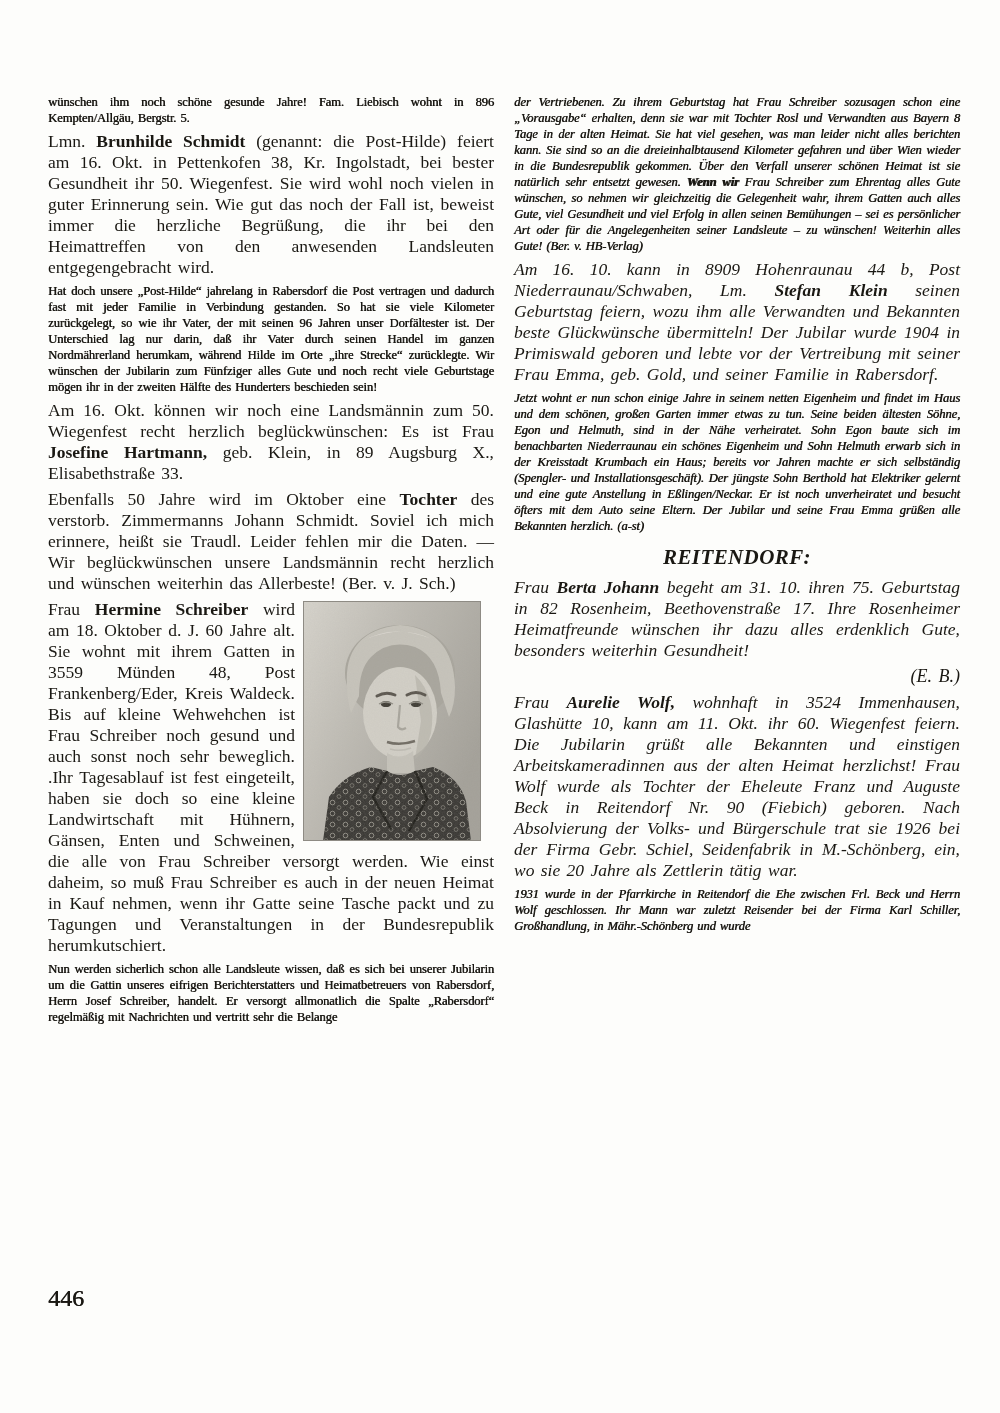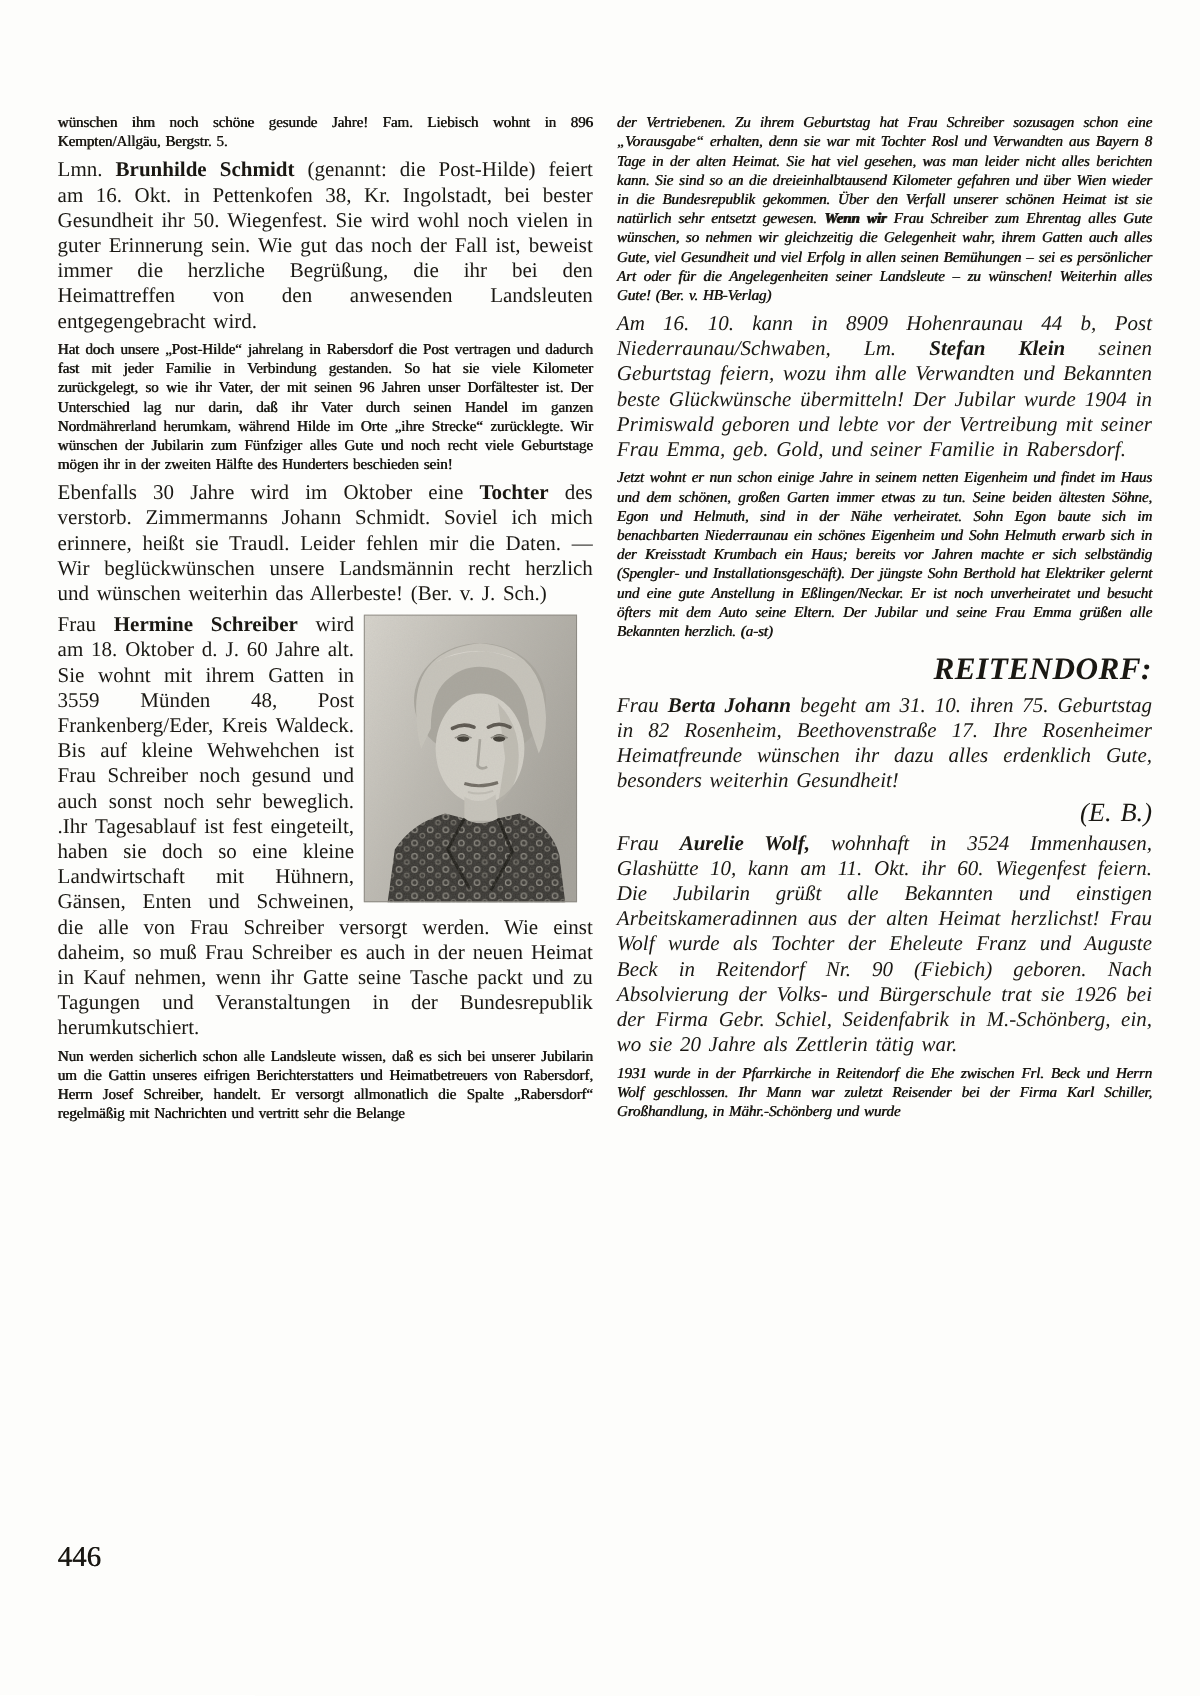--- a/index.html
+++ b/index.html
@@ -26,26 +26,26 @@
   }
   .sm{
     font-size:12.6px;line-height:16px;
     word-spacing:1px;
     letter-spacing:-0.1px;
     text-shadow:0.45px 0 0 currentColor; 
   }
   .sm b{text-shadow:0.9px 0 0 currentColor;}
   b{font-weight:bold;margin-top:12px;}
   .hd{
-    font-size:26px;line-height:23px;
+    font-size:21px;line-height:23px;
     font-weight:bold;letter-spacing:0.4px;
-    margin:12px 0 8px 0;text-align:right;
+    margin:12px 0 8px 0;text-align:center;
   }
   .sig{
-    font-size:22px;line-height:21px;
+    font-size:18px;line-height:21px;
     text-align:right;margin:0 0 5px 0;word-spacing:2px;
   }
   .photo-wrap::after{content:"";display:block;clear:both;}
   .photo{
     float:right;
     width:178px;height:240px;
     margin:2px 13px 8px 8px;
   }
   .photo svg{display:block;}
   .page-number{
@@ -60,22 +60,23 @@
 <div class="page">
 
   <section class="col col-left">
 
     <p class="sm"><span>wünschen ihm noch schöne gesunde Jahre! Fam. Liebisch wohnt in 896 Kempten/Allgäu, Bergstr. 5.</span></p>
 
     <p class="lg"><span>Lmn. </span><b>Brunhilde Schmidt</b><span> (genannt: die Post-Hilde) feiert am 16. Okt. in Pettenkofen 38, Kr. Ingolstadt, bei bester Gesundheit ihr 50. Wiegenfest. Sie wird wohl noch vielen in guter Erinnerung sein. Wie gut das noch der Fall ist, beweist immer die herzliche Begrüßung, die ihr bei den Heimattreffen von den anwesenden Landsleuten entgegengebracht wird.</span></p>
 
     <p class="sm"><span>Hat doch unsere „Post-Hilde“ jahrelang in Rabersdorf die Post vertragen und dadurch fast mit jeder Familie in Verbindung gestanden. So hat sie viele Kilometer zurückgelegt, so wie ihr Vater, der mit seinen 96 Jahren unser Dorfältester ist. Der Unterschied lag nur darin, daß ihr Vater durch seinen Handel im ganzen Nordmährerland herumkam, während Hilde im Orte „ihre Strecke“ zurücklegte. Wir wünschen der Jubilarin zum Fünfziger alles Gute und noch recht viele Geburtstage mögen ihr in der zweiten Hälfte des Hunderters beschieden sein!</span></p>
 
+    <p class="lg"><span>Am 16. Okt. können wir noch eine Landsmännin zum 50. Wiegenfest recht herzlich beglückwünschen: Es ist Frau </span><b>Josefine Hartmann,</b><span> geb. Klein, in 89 Augsburg X., Elisabethstraße 33.</span></p>
 
-    <p class="lg"><span>Ebenfalls 30 Jahre wird im Oktober eine </span><b>Tochter</b><span> des verstorb. Zimmermanns Johann Schmidt. Soviel ich mich erinnere, heißt sie Traudl. Leider fehlen mir die Daten. — Wir beglückwünschen unsere Landsmännin recht herzlich und wünschen weiterhin das Allerbeste! (Ber. v. J. Sch.)</span></p>
+    <p class="lg"><span>Ebenfalls 50 Jahre wird im Oktober eine </span><b>Tochter</b><span> des verstorb. Zimmermanns Johann Schmidt. Soviel ich mich erinnere, heißt sie Traudl. Leider fehlen mir die Daten. — Wir beglückwünschen unsere Landsmännin recht herzlich und wünschen weiterhin das Allerbeste! (Ber. v. J. Sch.)</span></p>
 
     <div class="photo-wrap">
       <div class="photo">
         <svg width="178" height="240" viewBox="0 0 178 240" role="img">
           <defs>
             <linearGradient id="pbg" x1="0" y1="0" x2="1" y2="0.6">
               <stop offset="0" stop-color="#d8d5cd"></stop>
               <stop offset="0.45" stop-color="#bdbab2"></stop>
               <stop offset="1" stop-color="#a3a098"></stop>
             </linearGradient>

